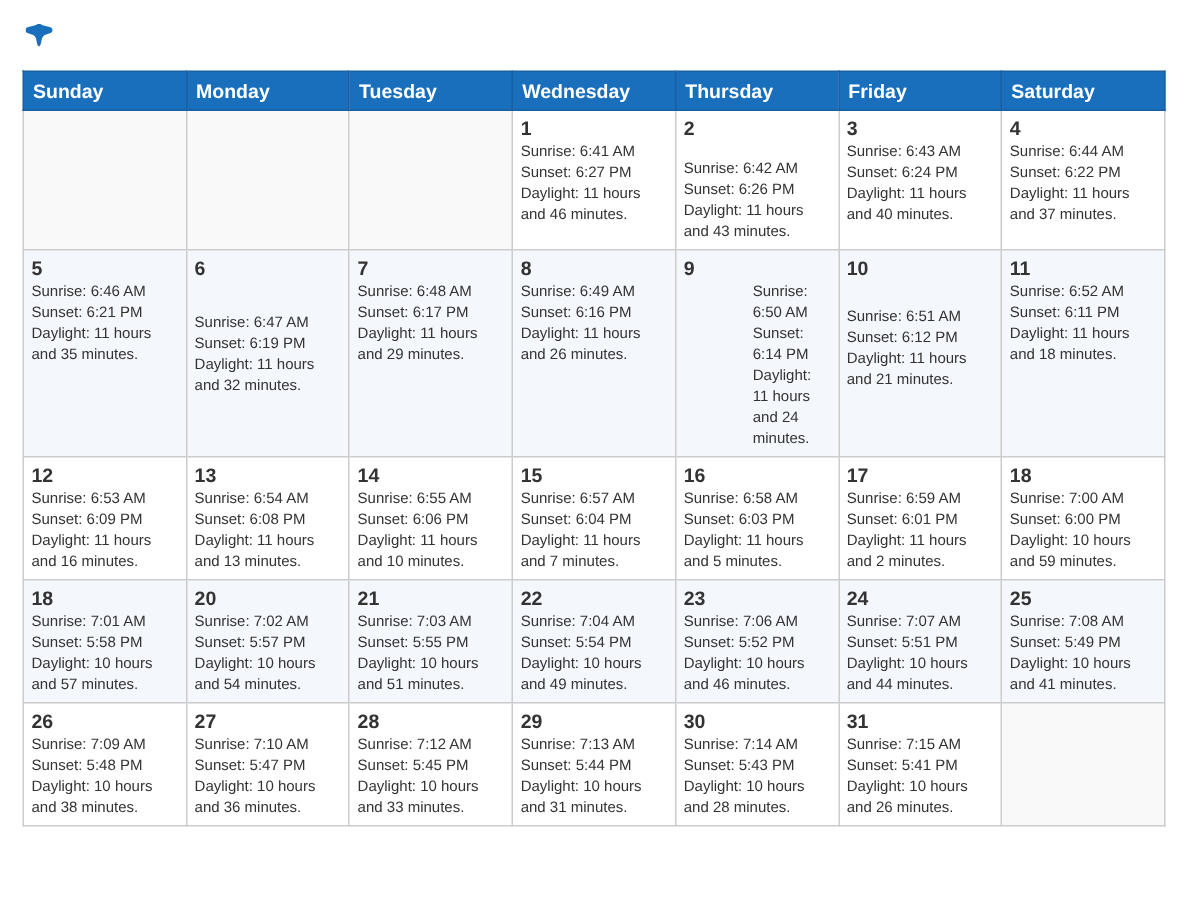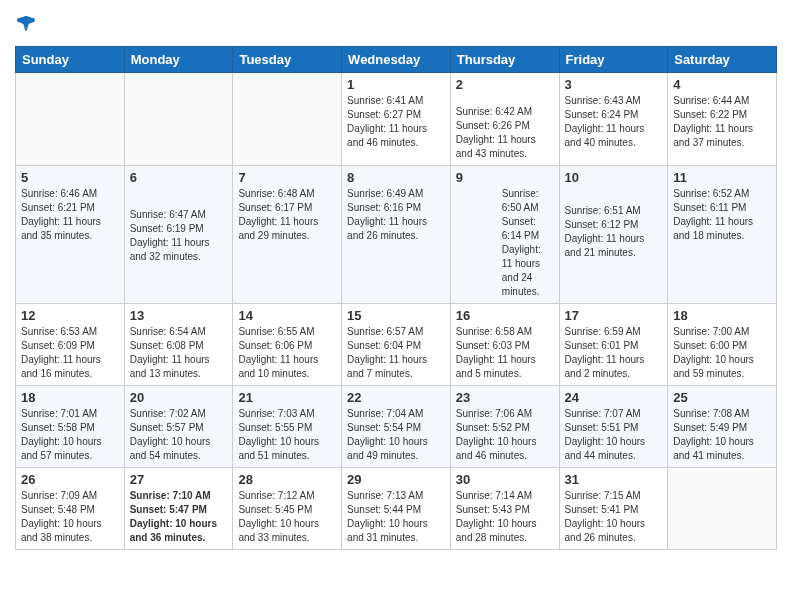--- a/index.html
+++ b/index.html
@@ -324,21 +324,21 @@
       <tr>
         <td>
           <span class="day-number">26</span>
           <div class="day-info" style="white-space: pre-line;">Sunrise: 7:09 AM
 Sunset: 5:48 PM
 Daylight: 10 hours
 and 38 minutes.</div>
         </td>
         <td>
           <span class="day-number">27</span>
-          <div class="day-info" style="white-space: pre-line; font-weight: bold;">Sunrise: 7:10 AM
+          <div class="day-info" style="white-space: pre-line;">Sunrise: 7:10 AM
 Sunset: 5:47 PM
 Daylight: 10 hours
 and 36 minutes.</div>
         </td>
         <td>
           <span class="day-number">28</span>
           <div class="day-info" style="white-space: pre-line;">Sunrise: 7:12 AM
 Sunset: 5:45 PM
 Daylight: 10 hours
 and 33 minutes.</div>

